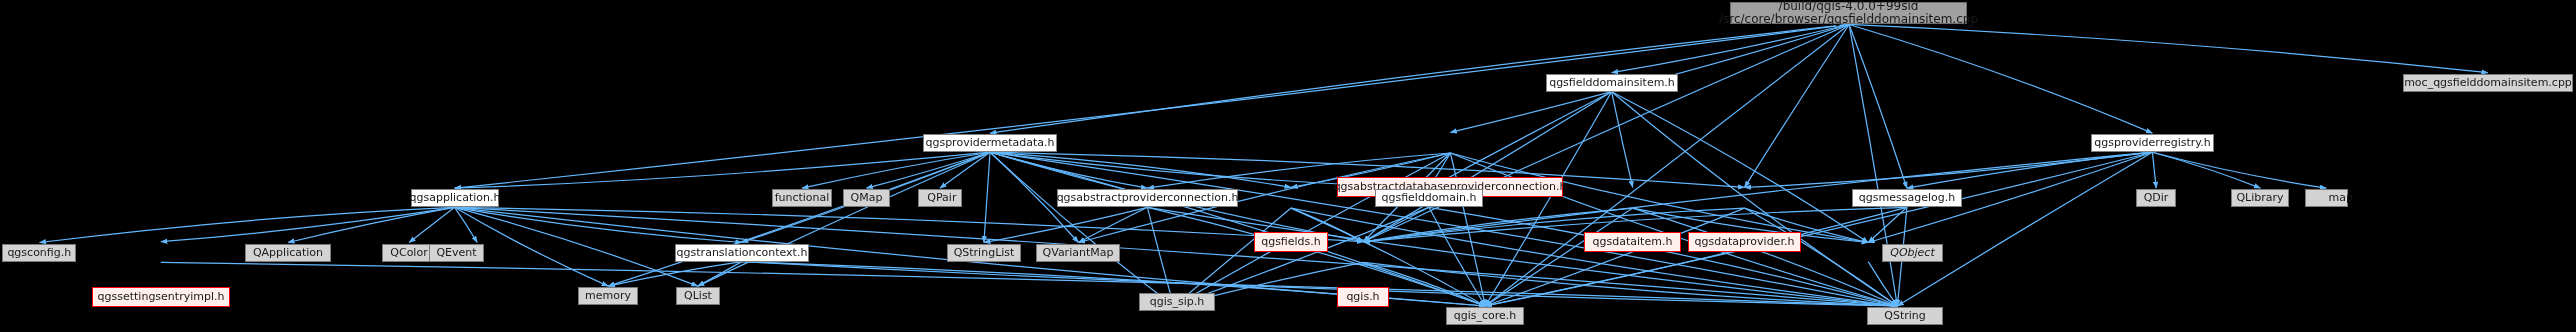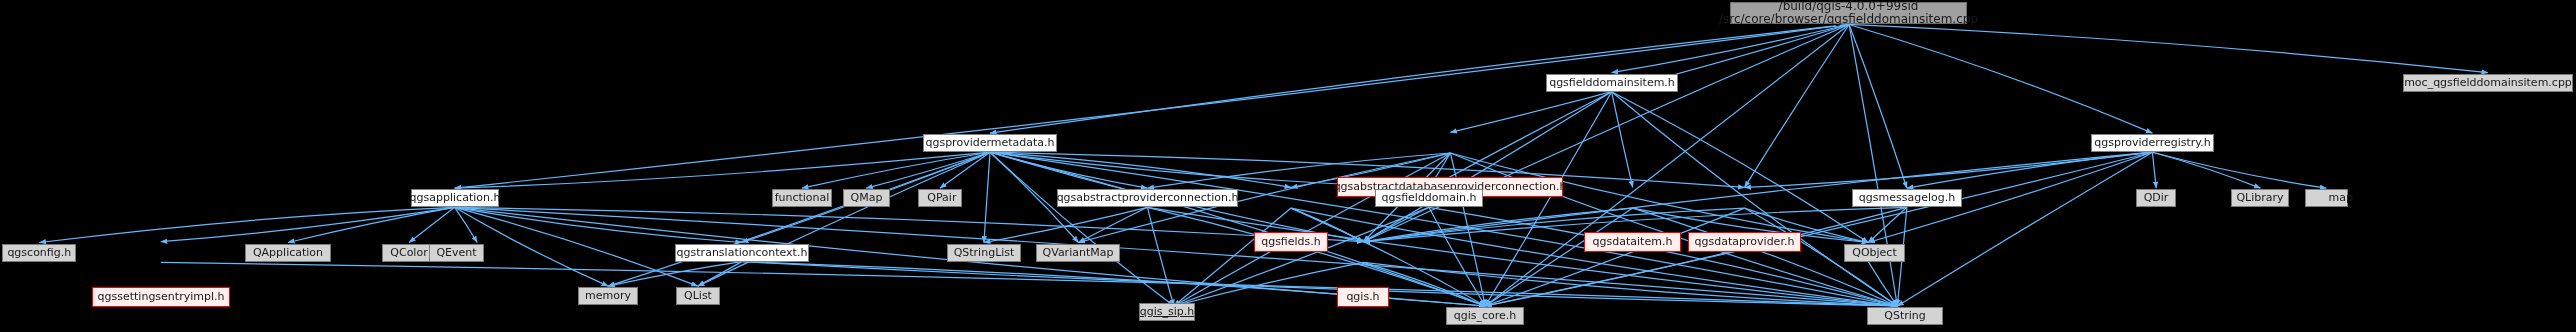--- a/index.html
+++ b/index.html
@@ -148,21 +148,21 @@
       <div class="node grey" style="left: 2305px; top: 189px; width: 43px; height: 18.4px; padding-left: 33px;"><span>map</span></div>
       <div class="node grey" style="left: 2.3px; top: 244px; width: 74px; height: 18.4px;"><span>qgsconfig.h</span></div>
       <div class="node red" style="left: 92px; top: 243px; width: 138px; height: 20px;"><span>qgssettingsentryimpl.h</span></div>
       <div class="node grey" style="left: 245px; top: 244px; width: 86px; height: 18.4px;"><span>QApplication</span></div>
       <div class="node grey" style="left: 382px; top: 244px; width: 54px; height: 18.4px;"><span>QColor</span></div>
       <div class="node grey" style="left: 429px; top: 244px; width: 55px; height: 18.4px;"><span>QEvent</span></div>
       <div class="node " style="left: 675px; top: 244px; width: 134px; height: 18.4px;"><span>qgstranslationcontext.h</span></div>
       <div class="node grey" style="left: 947px; top: 244px; width: 74px; height: 18.4px;"><span>QStringList</span></div>
       <div class="node grey" style="left: 1036px; top: 244px; width: 84px; height: 18.4px;"><span>QVariantMap</span></div>
       <div class="node red" style="left: 1337px; top: 243px; width: 52px; height: 20px;"><span>qgis.h</span></div>
-      <div class="node grey" style="left: 1844px; top: 244px; width: 61px; height: 18.4px;"><span>QObject</span></div>
+      <div class="node grey" style="left: 1882px; top: 244px; width: 61px; height: 18.4px; font-style: italic;"><span>QObject</span></div>
       <div class="node grey" style="left: 578px; top: 287px; width: 60px; height: 18.4px;"><span>memory</span></div>
       <div class="node grey" style="left: 676px; top: 287px; width: 44px; height: 18.4px;"><span>QList</span></div>
-      <div class="node grey" style="left: 1139px; top: 303px; width: 56px; height: 18.4px; text-decoration: underline;"><span>qgis_sip.h</span></div>
+      <div class="node grey" style="left: 1139px; top: 293px; width: 76px; height: 18.4px;"><span>qgis_sip.h</span></div>
       <div class="node grey" style="left: 1446px; top: 307px; width: 78px; height: 18.4px;"><span>qgis_core.h</span></div>
       <div class="node grey" style="left: 1867px; top: 307px; width: 76px; height: 18.4px;"><span>QString</span></div>
     </div>
 </div>
 
 
 </body></html>

